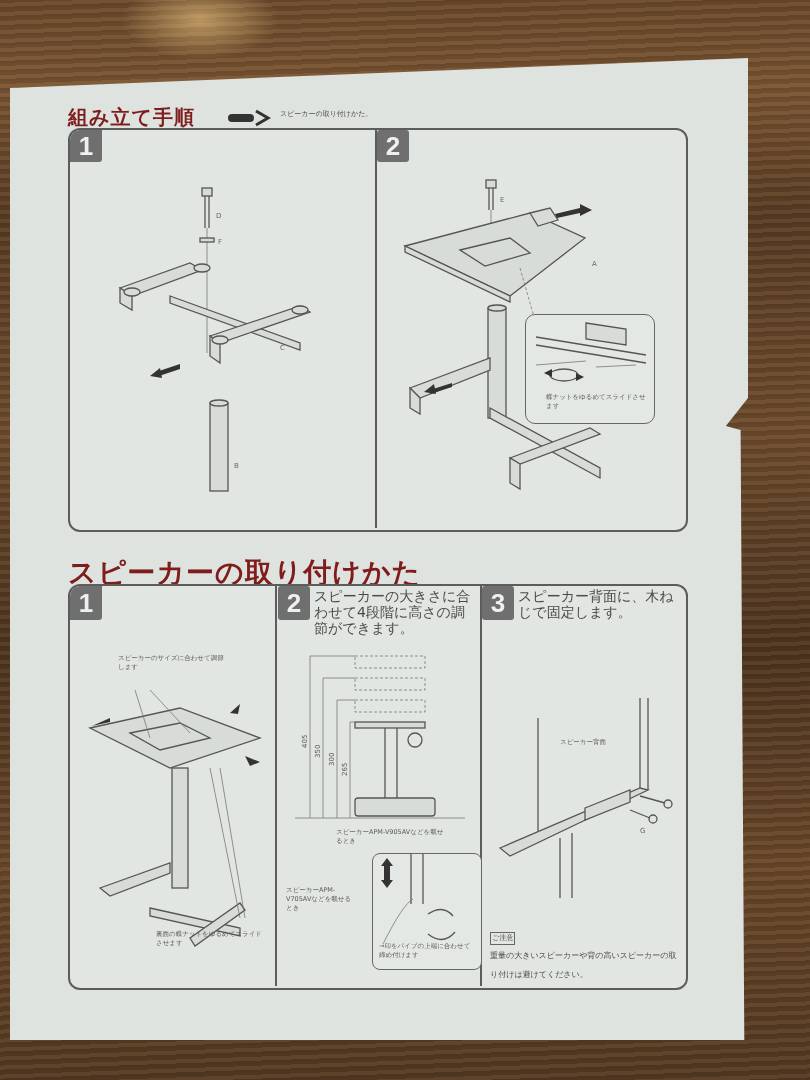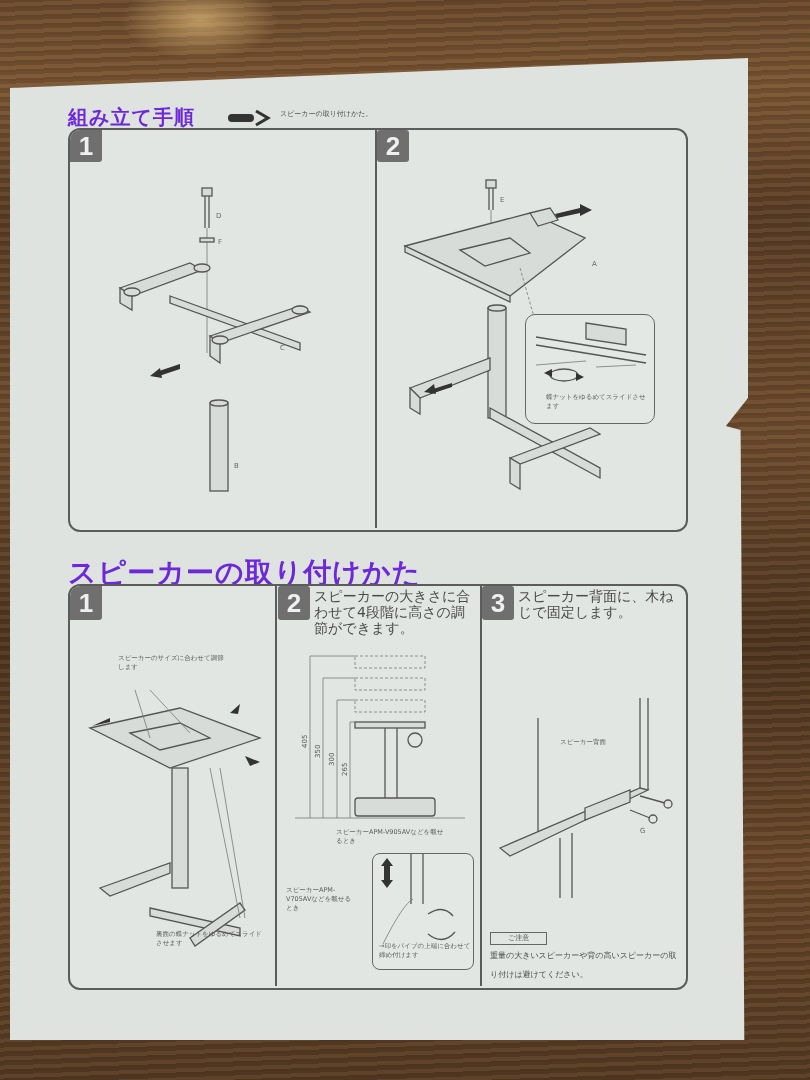--- a/index.html
+++ b/index.html
@@ -6,21 +6,21 @@
   body{width:810px;height:1080px;overflow:hidden;position:relative;
     background:linear-gradient(180deg,#6b4a2c 0%,#7a5533 8%,#5a3d25 20%,#6e4c2e 40%,#4e3520 60%,#6a482b 80%,#553a22 100%);
     font-family:"DejaVu Sans",sans-serif;}
   .grain{position:absolute;inset:0;
     background:repeating-linear-gradient(178deg,rgba(0,0,0,0.08) 0 3px,rgba(255,220,170,0.05) 3px 7px,rgba(0,0,0,0.12) 7px 9px);}
   .glare{position:absolute;left:120px;top:-20px;width:160px;height:80px;border-radius:50%;
     background:radial-gradient(ellipse,rgba(255,215,140,0.55),rgba(255,215,140,0) 70%);}
   .paper{position:absolute;left:10px;top:58px;width:738px;height:982px;background:#dfe3df;
     clip-path:polygon(0 30px,100% 0,100% 340px,97% 368px,99% 372px,99.5% 100%,0 100%);
     box-shadow:0 0 6px rgba(0,0,0,.4);}
-  .sec-title{position:absolute;font-weight:bold;color:#6d28d9;letter-spacing:1px;}
+  .sec-title{position:absolute;font-weight:bold;color:#7f1d1d;letter-spacing:1px;}
   .frame{position:absolute;border:2px solid #5c5c5c;border-radius:12px;background:#e2e6e2;}
   .step{position:absolute;background:#6f6f6f;color:#eef0ee;font-weight:bold;font-family:"Liberation Sans",sans-serif;
     display:flex;align-items:center;justify-content:center;border-radius:3px;}
   .divider{position:absolute;background:#5c5c5c;}
   .txt{position:absolute;color:#4a4a4a;font-size:14px;line-height:16px;}
   .small{position:absolute;color:#5a5a5a;font-size:6.5px;line-height:9px;}
   svg{position:absolute;overflow:visible;}
   .ln{stroke:#555;fill:none;stroke-width:1.3;}
   .lnf{stroke:#555;fill:#d8dcd8;stroke-width:1.3;}
   .thin{stroke:#777;fill:none;stroke-width:0.8;}
@@ -158,21 +158,21 @@
     <line class="thin" x1="42" y1="52" x2="60" y2="52"></line>
       <line class="thin" x1="55" y1="74" x2="60" y2="74"></line>
     <text transform="translate(12,100) rotate(-90)" font-size="7" fill="#555">405</text>
     <text transform="translate(25,110) rotate(-90)" font-size="7" fill="#555">350</text>
     <text transform="translate(39,118) rotate(-90)" font-size="7" fill="#555">300</text>
     <text transform="translate(52,128) rotate(-90)" font-size="7" fill="#555">265</text>
     <circle class="ln" cx="120" cy="92" r="7"></circle>
   </svg>
   <div class="small" style="left:326px;top:770px;width:110px;">スピーカーAPM-V905AVなどを載せるとき</div>
   <div class="small" style="left:276px;top:828px;width:70px;">スピーカーAPM-V705AVなどを載せるとき</div>
-  <div style="position:absolute;left:362px;top:795px;width:100px;height:115px;border:1.5px solid #666;border-radius:8px;background:#e4e8e4;">
+  <div style="position:absolute;left:362px;top:795px;width:100px;height:115px;border:1.5px solid #666;border-radius:8px;background:#e4e8e4;padding-left:8px;">
     <svg style="left:0;top:0;" width="100" height="115">
       <path class="arrow" d="M14 4 L20 12 L17 12 L17 26 L20 26 L14 34 L8 26 L11 26 L11 12 L8 12 Z"></path>
       <line class="ln" x1="38" y1="0" x2="38" y2="50"></line>
         <line class="ln" x1="50" y1="0" x2="50" y2="50"></line>
       <path class="thin" d="M10 90 Q30 50 40 45"></path>
       <path class="ln" d="M55 60 Q70 50 80 62"></path>
         <path class="ln" d="M55 80 Q70 92 82 78"></path>
     </svg>
     <div class="small" style="left:6px;top:88px;width:92px;">→印をパイプの上端に合わせて締め付けます</div>
   </div>
@@ -187,16 +187,16 @@
     <path class="lnf" d="M95 110 L140 92 L140 104 L95 122 Z"></path>
     <line class="ln" x1="150" y1="98" x2="175" y2="105"></line>
       <circle class="ln" cx="178" cy="106" r="4"></circle>
     <line class="ln" x1="140" y1="112" x2="160" y2="120"></line>
       <circle class="ln" cx="163" cy="121" r="4"></circle>
     <text x="150" y="135" font-size="7" fill="#666">G</text>
     <line class="ln" x1="70" y1="140" x2="70" y2="200"></line>
       <line class="ln" x1="82" y1="135" x2="82" y2="200"></line>
   </svg>
   <div class="small" style="left:550px;top:680px;">スピーカー背面</div>
-  <div style="position:absolute;left:480px;top:874px;border:1px solid #666;padding:0 17px;font-size:7px;color:#444;line-height:11px;">ご注意</div>
+  <div style="position:absolute;left:480px;top:874px;border:1px solid #666;padding:0 1px;font-size:7px;color:#444;line-height:11px;">ご注意</div>
   <div class="txt" style="left:480px;top:888px;width:188px;font-size:8px;line-height:19px;">重量の大きいスピーカーや背の高いスピーカーの取り付けは避けてください。</div>
 
 </div>
 
 </body></html>

